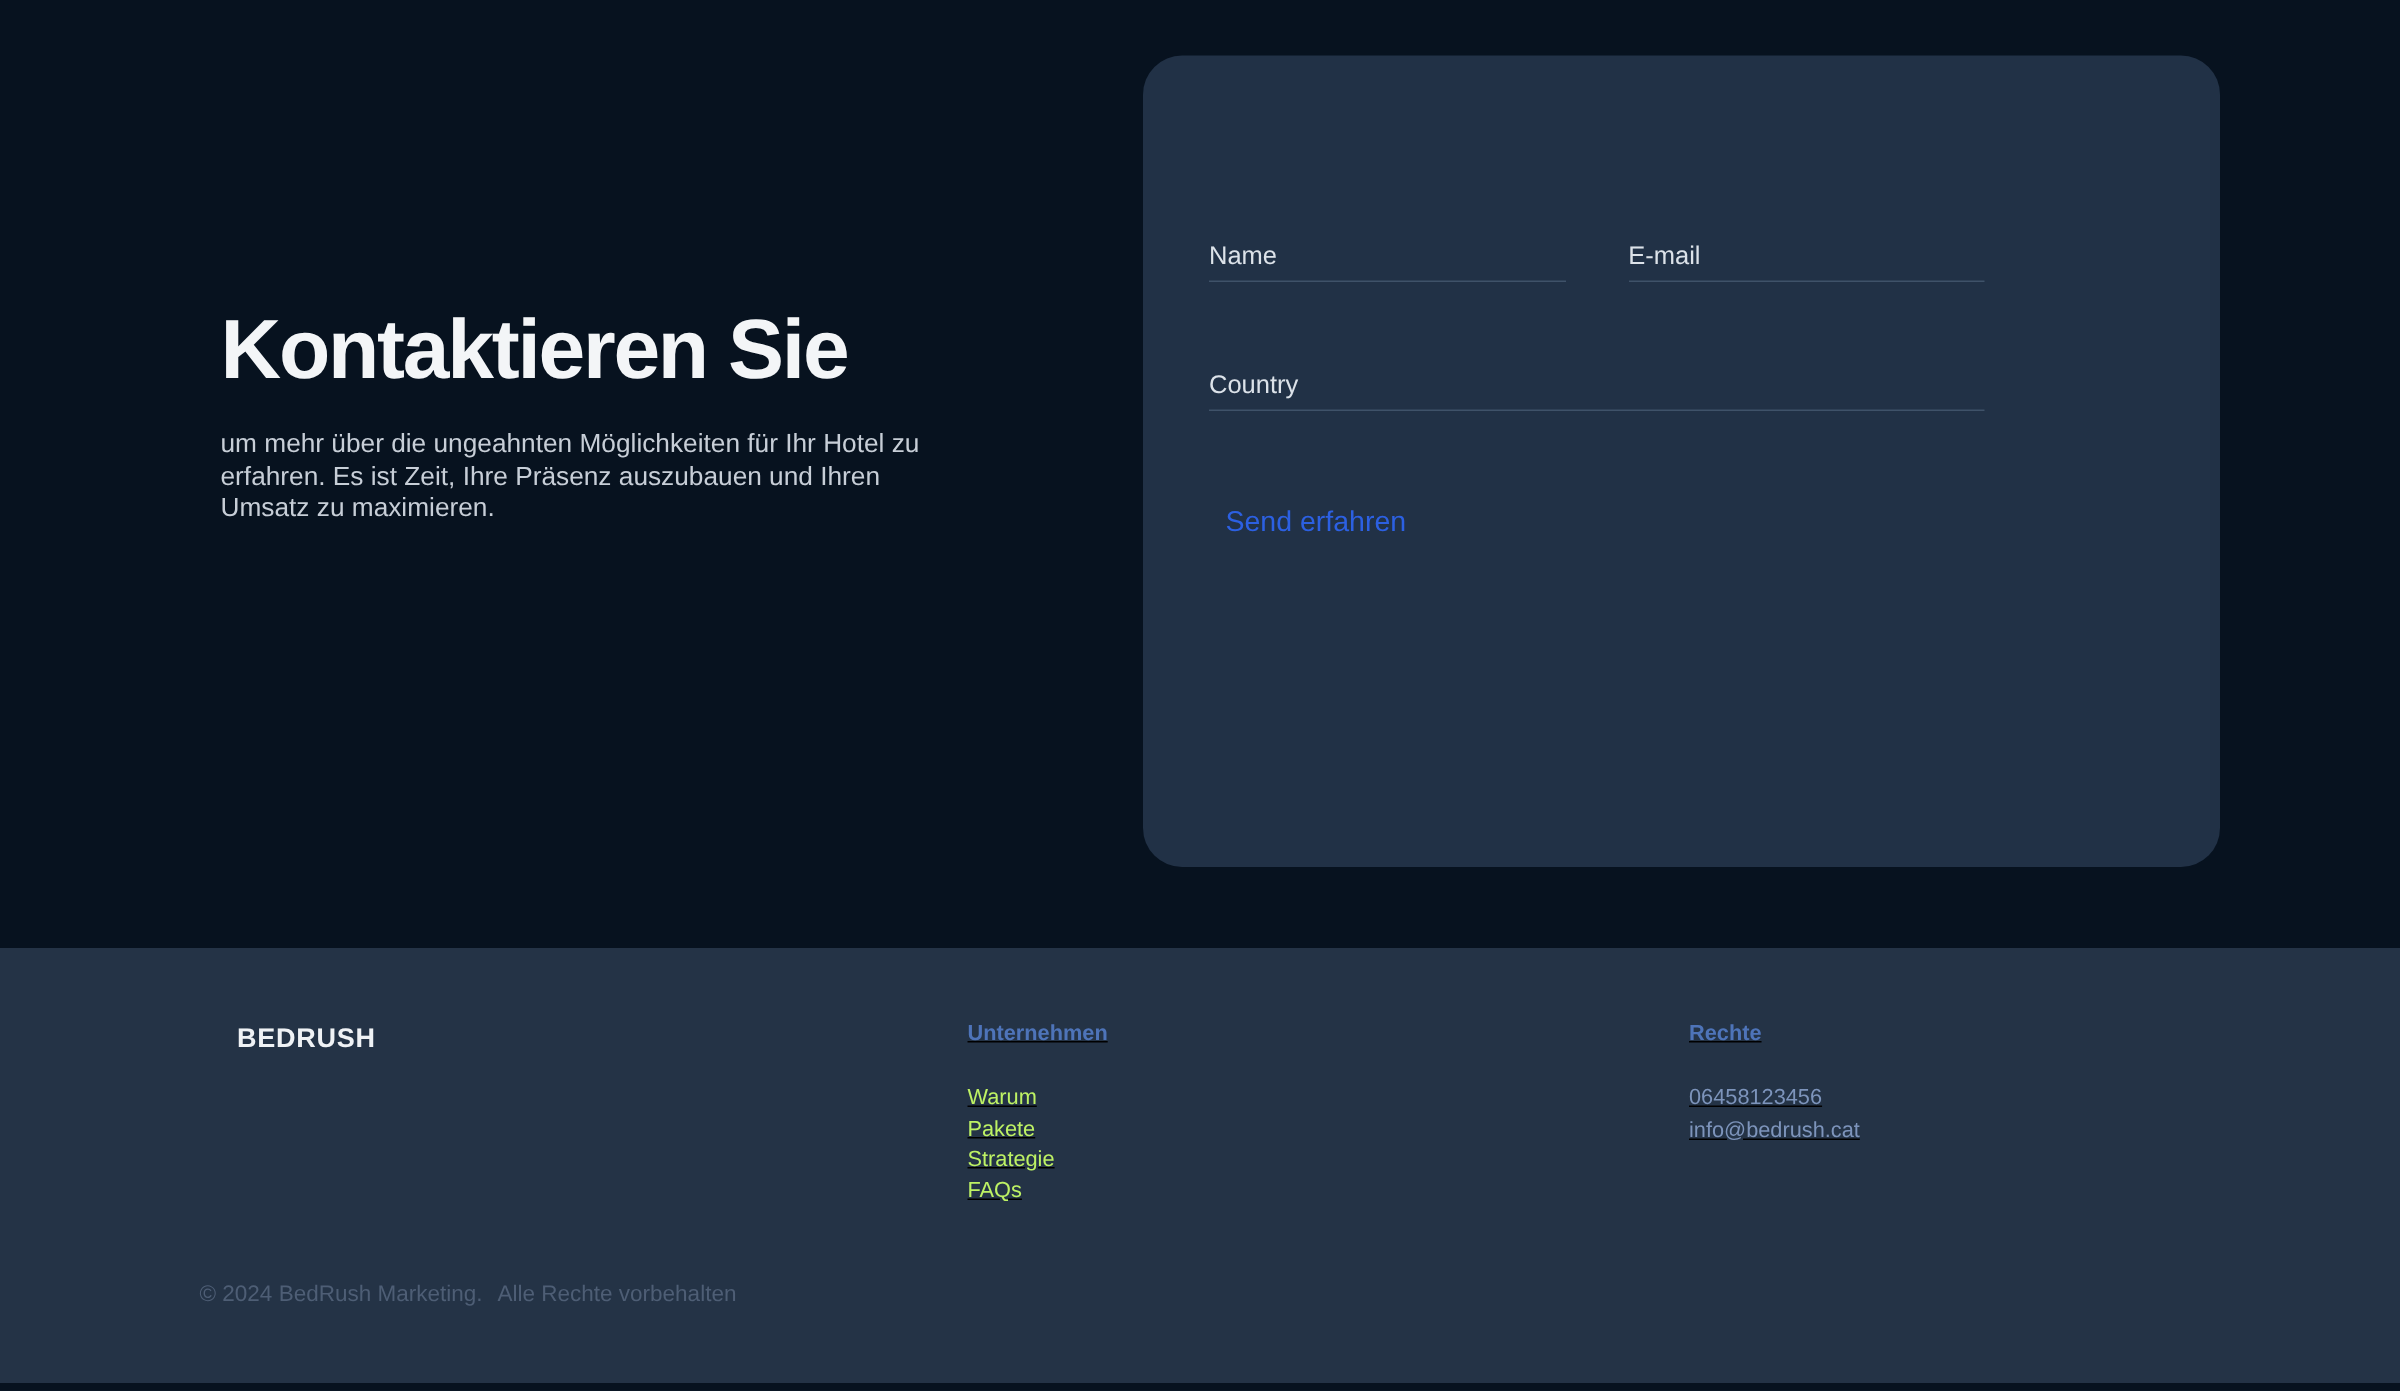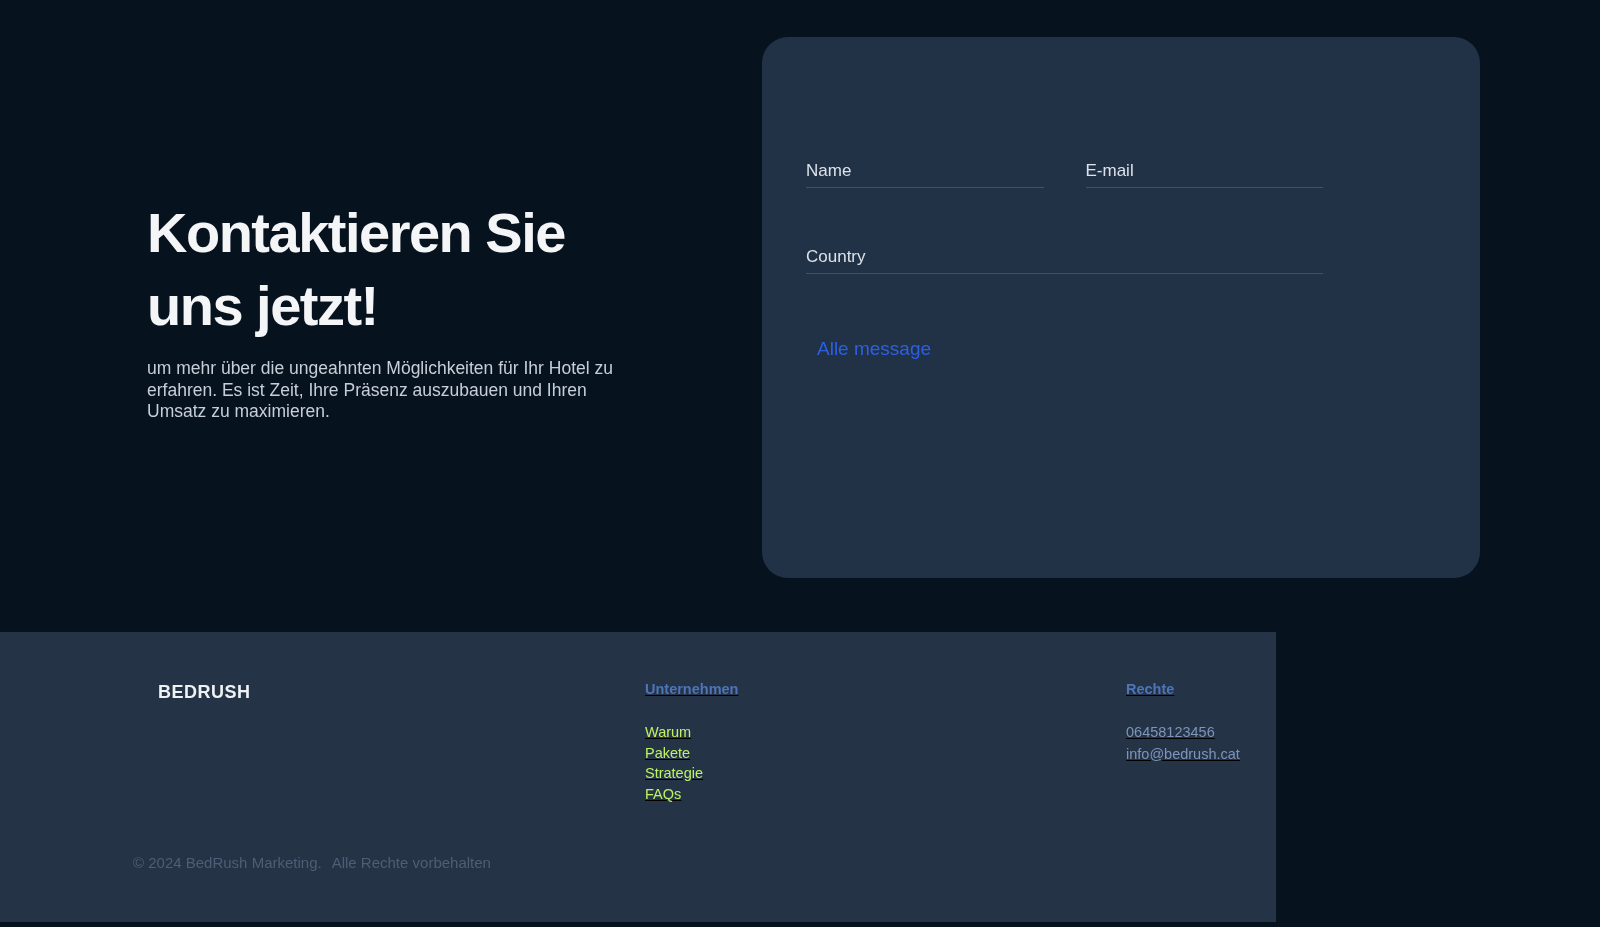--- a/index.html
+++ b/index.html
@@ -68,21 +68,21 @@
     font-family: "Liberation Sans", sans-serif;
     font-size: 19px;
     color: #2c60e2;
     cursor: pointer;
   }
 
   
   .footer {
     position: absolute;
     left: 0; top: 632px;
-    width: 1276px; height: 295px;
+    width: 1600px; height: 295px;
     background: #243346;
   }
   .footer-logo {
     position: absolute; left: 158px; top: 50px;
     font-size: 18px; font-weight: 700;
     letter-spacing: 0.5px;
     color: #eff2f5;
   }
   .footer-col { position: absolute; top: 48px; text-decoration: underline; }
   .footer-col.company { left: 645px; }
@@ -120,41 +120,40 @@
     background: #07121f;
   }
 </style>
 </head>
 <body>
 
 <div class="hero">
   <div class="hero-copy">
     <h1 class="hero-title">
       <span>Kontaktieren Sie</span>
-      <span>uns jetzt!</span>
     </h1>
     <p class="hero-desc">um mehr über die ungeahnten Möglichkeiten für Ihr Hotel zu erfahren. Es ist Zeit, Ihre Präsenz auszubauen und Ihren Umsatz zu maximieren.</p>
   </div>
 
   <div class="card">
     <form class="form">
       <div class="form-row first">
         <div class="tf">
           <input type="text" placeholder="Name" style="">
         </div>
         <div class="tf">
           <input type="text" placeholder="E-mail" style="">
         </div>
       </div>
       <div class="form-row second">
         <div class="tf">
           <input type="text" placeholder="Country" style="">
         </div>
       </div>
-      <button type="button" class="send-btn">Alle message</button>
+      <button type="button" class="send-btn">Send erfahren</button>
     </form>
   </div>
 </div>
 
 <footer class="footer">
   <div class="footer-logo">BEDRUSH</div>
 
   <div class="footer-col company">
     <div class="footer-col-heading">Unternehmen</div>
     <nav class="footer-links">

